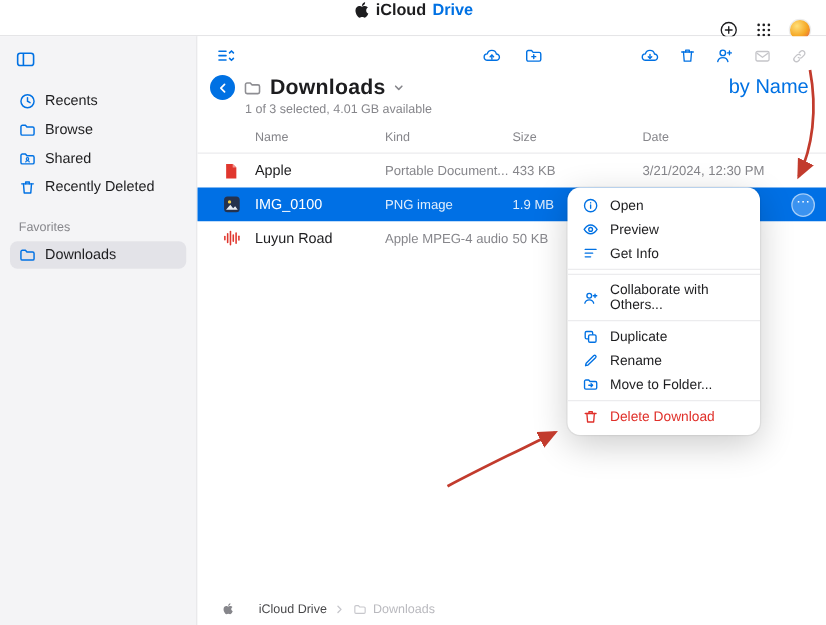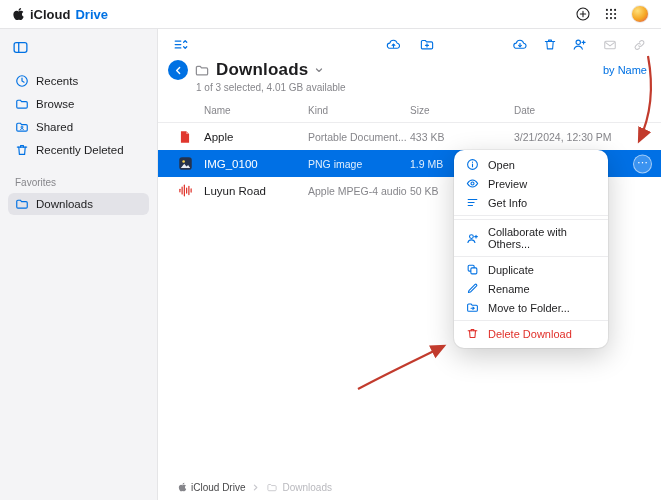--- a/index.html
+++ b/index.html
@@ -5,21 +5,21 @@
   * { box-sizing: border-box; margin: 0; padding: 0; }
   html,body { width:661px; height:500px; }
   body {
     font-family: "Liberation Sans", "DejaVu Sans", sans-serif;
     color:#1d1d1f; background:#fff; position:relative; overflow:hidden;
   }
   .ic { display:block; flex-shrink:0; }
 
   
   .topbar { height:29px; display:flex; align-items:center; padding:0 12px;
-    border-bottom:1px solid #e5e5e7; background:#fff; }
+    border-bottom:1px solid #e5e5e7; background:#fff;flex-direction:column; }
   .brand { display:flex; align-items:center; gap:5px; font-size:13px; font-weight:bold; }
   .brand .drive { color:#0071e3; }
   .topbar-right { margin-left:auto; display:flex; align-items:center; gap:13px; }
   .icon-btn { background:none; border:none; cursor:pointer; color:#1d1d1f; padding:0; display:flex; }
   .avatar { width:18px; height:18px; border-radius:50%;
     background: radial-gradient(circle at 35% 30%, #ffe07a, #f5a623 55%, #e2574c 95%);
     border:1px solid #ececec; cursor:pointer; }
 
   
   .layout { display:flex; height:471px; }
@@ -41,21 +41,21 @@
   .tgroup.right { margin-left:auto; gap:14px; }
   .tbtn { background:none; border:none; color:#0071e3; cursor:pointer; padding:0; display:flex; }
   .tbtn.disabled { color:#c5c5c9; cursor:default; }
 
   .header-row { display:flex; align-items:center; padding:5px 14px 0 10px; gap:6px; }
   .back-btn { width:20px; height:20px; border-radius:50%; background:#0071e3; color:#fff;
     border:none; display:flex; align-items:center; justify-content:center; cursor:pointer; flex-shrink:0; }
   .hdr-folder { color:#8e8e93; }
   .title { font-size:17px; font-weight:bold; letter-spacing:.2px; }
   .title-chevron { color:#86868b; cursor:pointer; }
-  .sort-link { margin-left:auto; color:#0071e3; font-size:11px; background:none; border:none; cursor:pointer; }
+  .sort-link { margin-left:auto; color:#0071e3; font-size:16px; background:none; border:none; cursor:pointer; }
   .status { font-size:10px; color:#86868b; padding:2px 0 0 38px; }
 
   
   .thead, .row { display:grid; grid-template-columns:26px 104px 102px 104px 1fr;
     align-items:center; padding:0 10px 0 20px; }
   .thead { height:24px; margin-top:6px; border-bottom:1px solid #ececee;
     color:#86868b; font-size:10px; }
   .thead .col { cursor:pointer; }
   .row { height:27px; font-size:11.5px; position:relative; cursor:pointer; }
   .row .cell-kind, .row .cell-size, .row .cell-date { color:#86868b; font-size:10.5px;
@@ -73,21 +73,21 @@
     padding:5px 0; z-index:10; }
   .menu-item { display:flex; align-items:center; gap:9px; padding:3px 12px;
     font-size:11px; color:#1d1d1f; cursor:pointer; }
   .menu-item .ic { color:#0071e3; }
   .menu-item.danger, .menu-item.danger .ic { color:#e0302a; }
   .menu-divider { height:1px; background:#ececee; margin:3px 0; }
 
   
   .footer { margin-top:auto; height:26px; display:flex; align-items:center; gap:6px;
     padding:0 20px; font-size:10px; }
-  .footer .root { color:#48484a; cursor:pointer; display:flex; align-items:center; gap:4px; }
+  .footer .root { color:#48484a; cursor:pointer; display:flex; align-items:center; gap:20px; }
   .footer .current { color:#b9b9be; display:flex; align-items:center; gap:4px; }
   .footer .ic { color:#86868b; }
   .footer .muted { color:#c7c7cc; }
 
   
   .arrows { position:absolute; inset:0; z-index:30; pointer-events:none; }
 </style>
 </head>
 <body>
 

